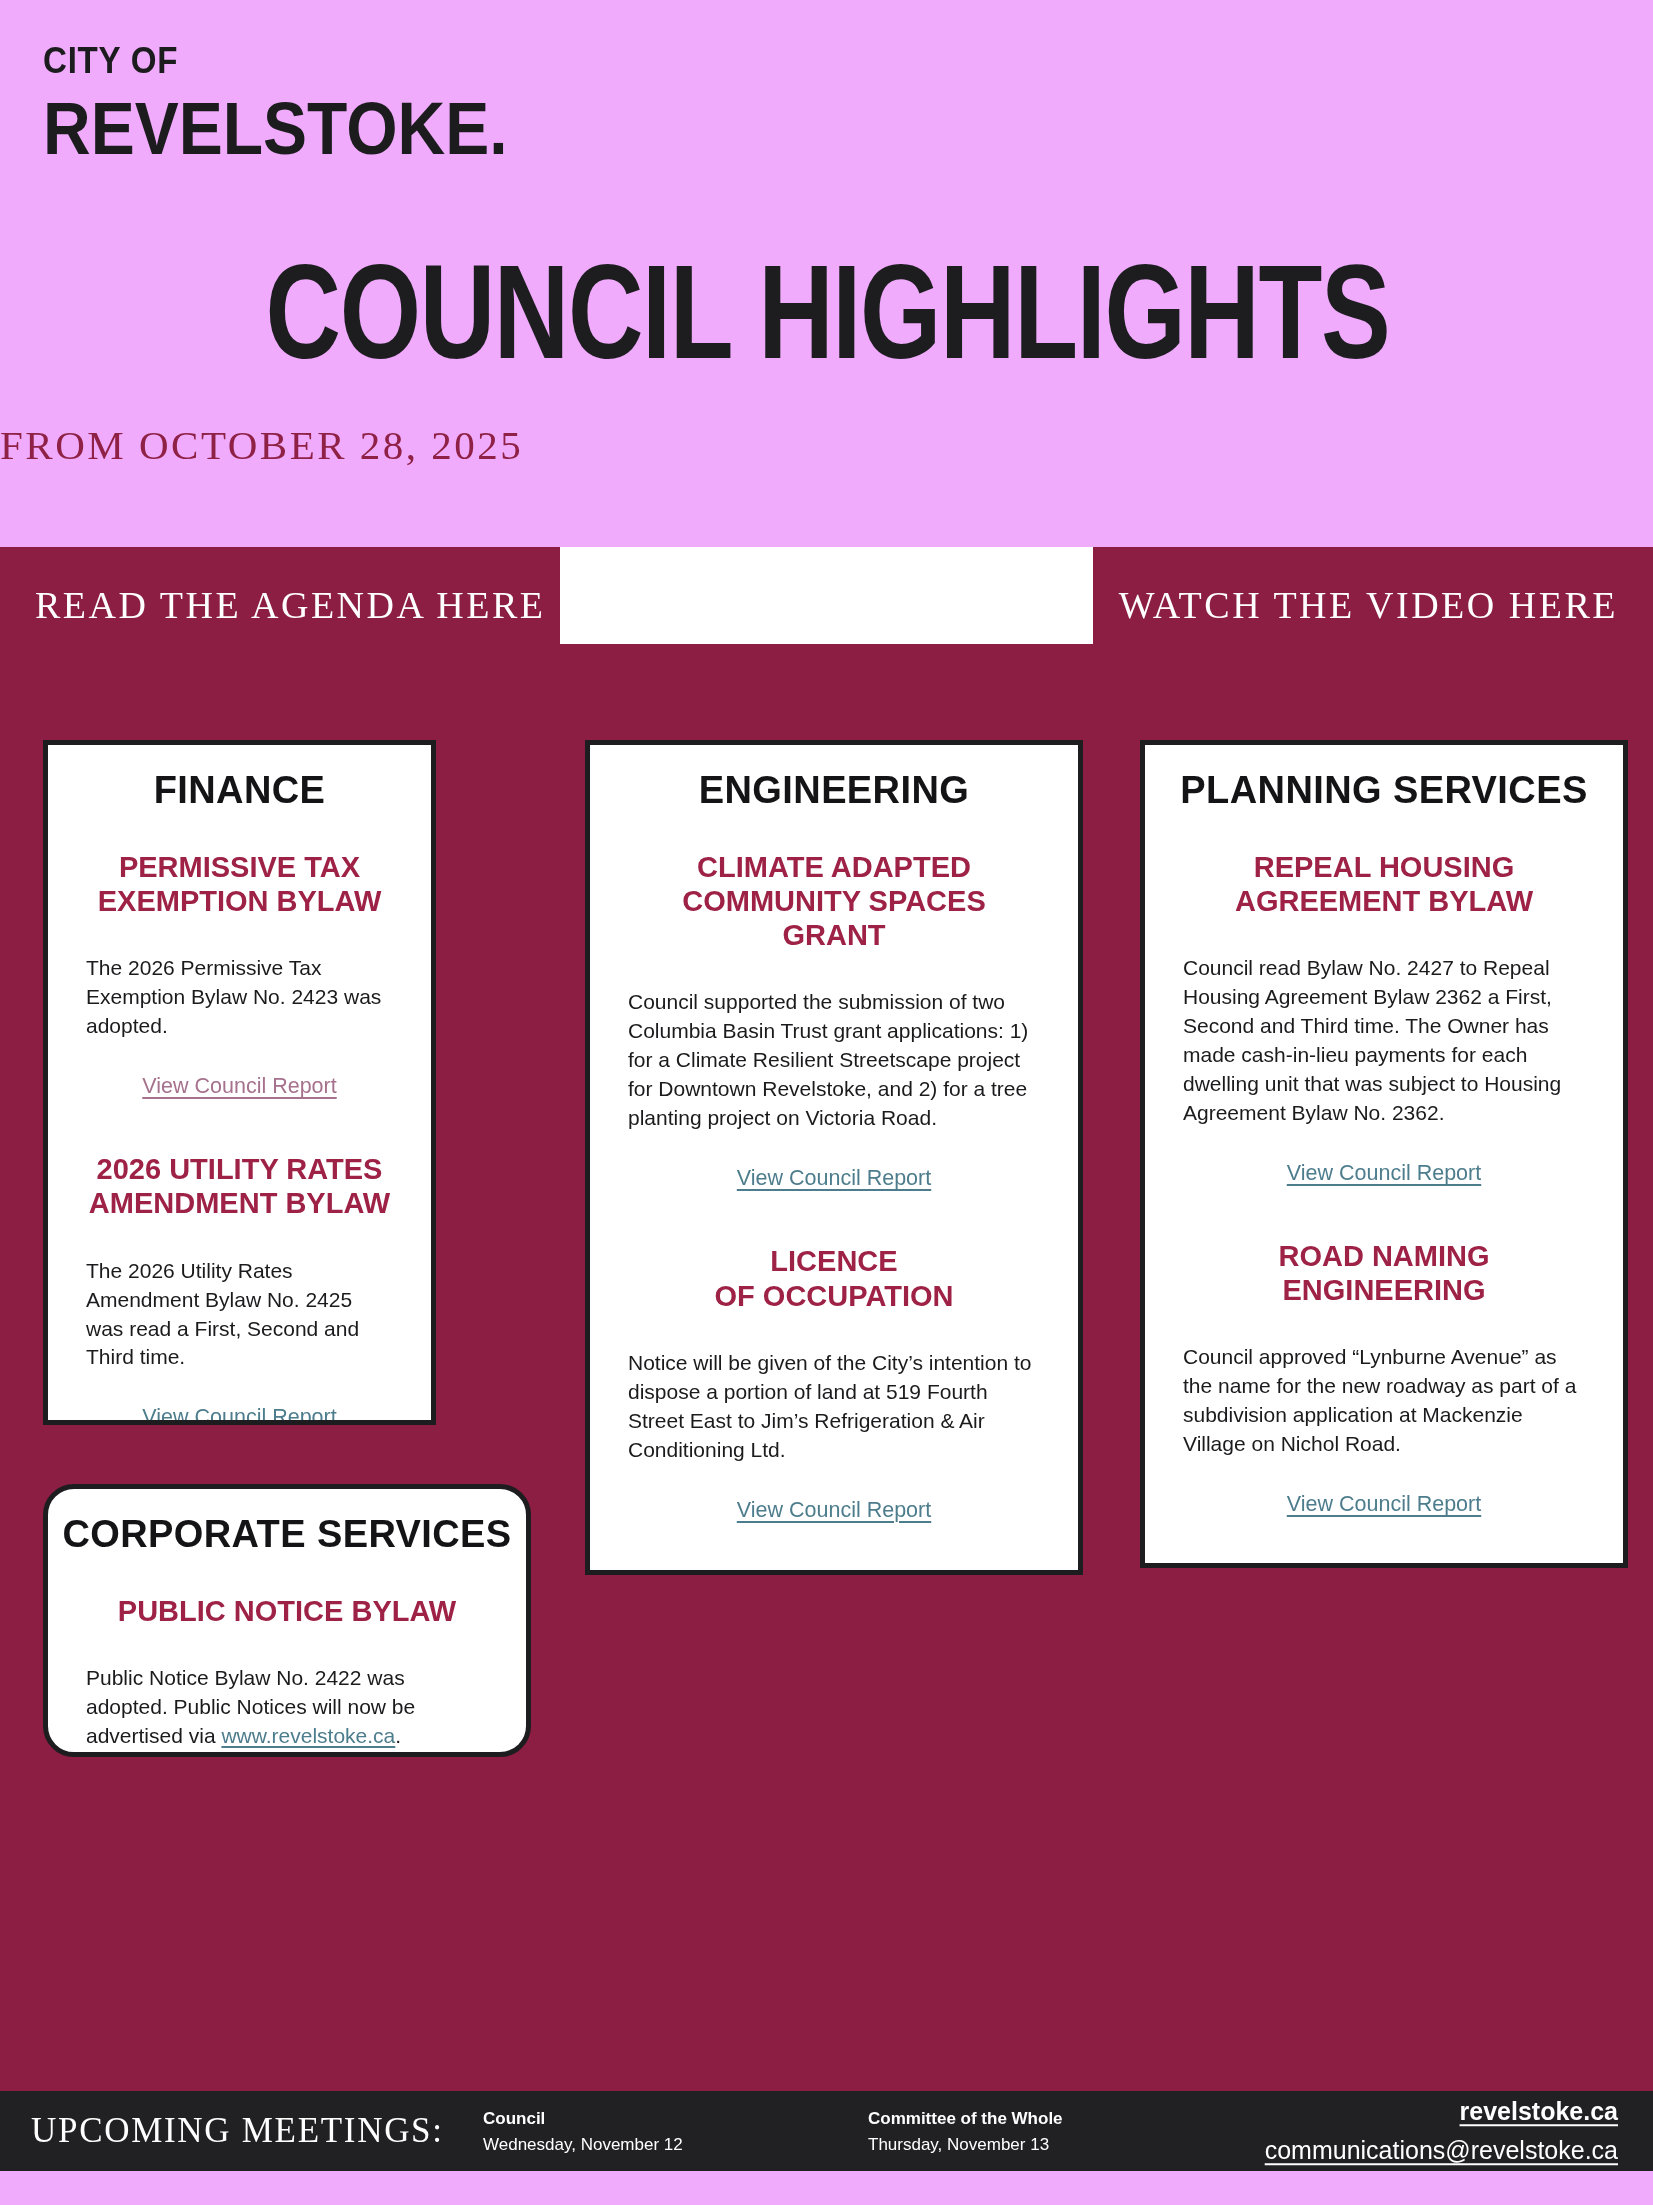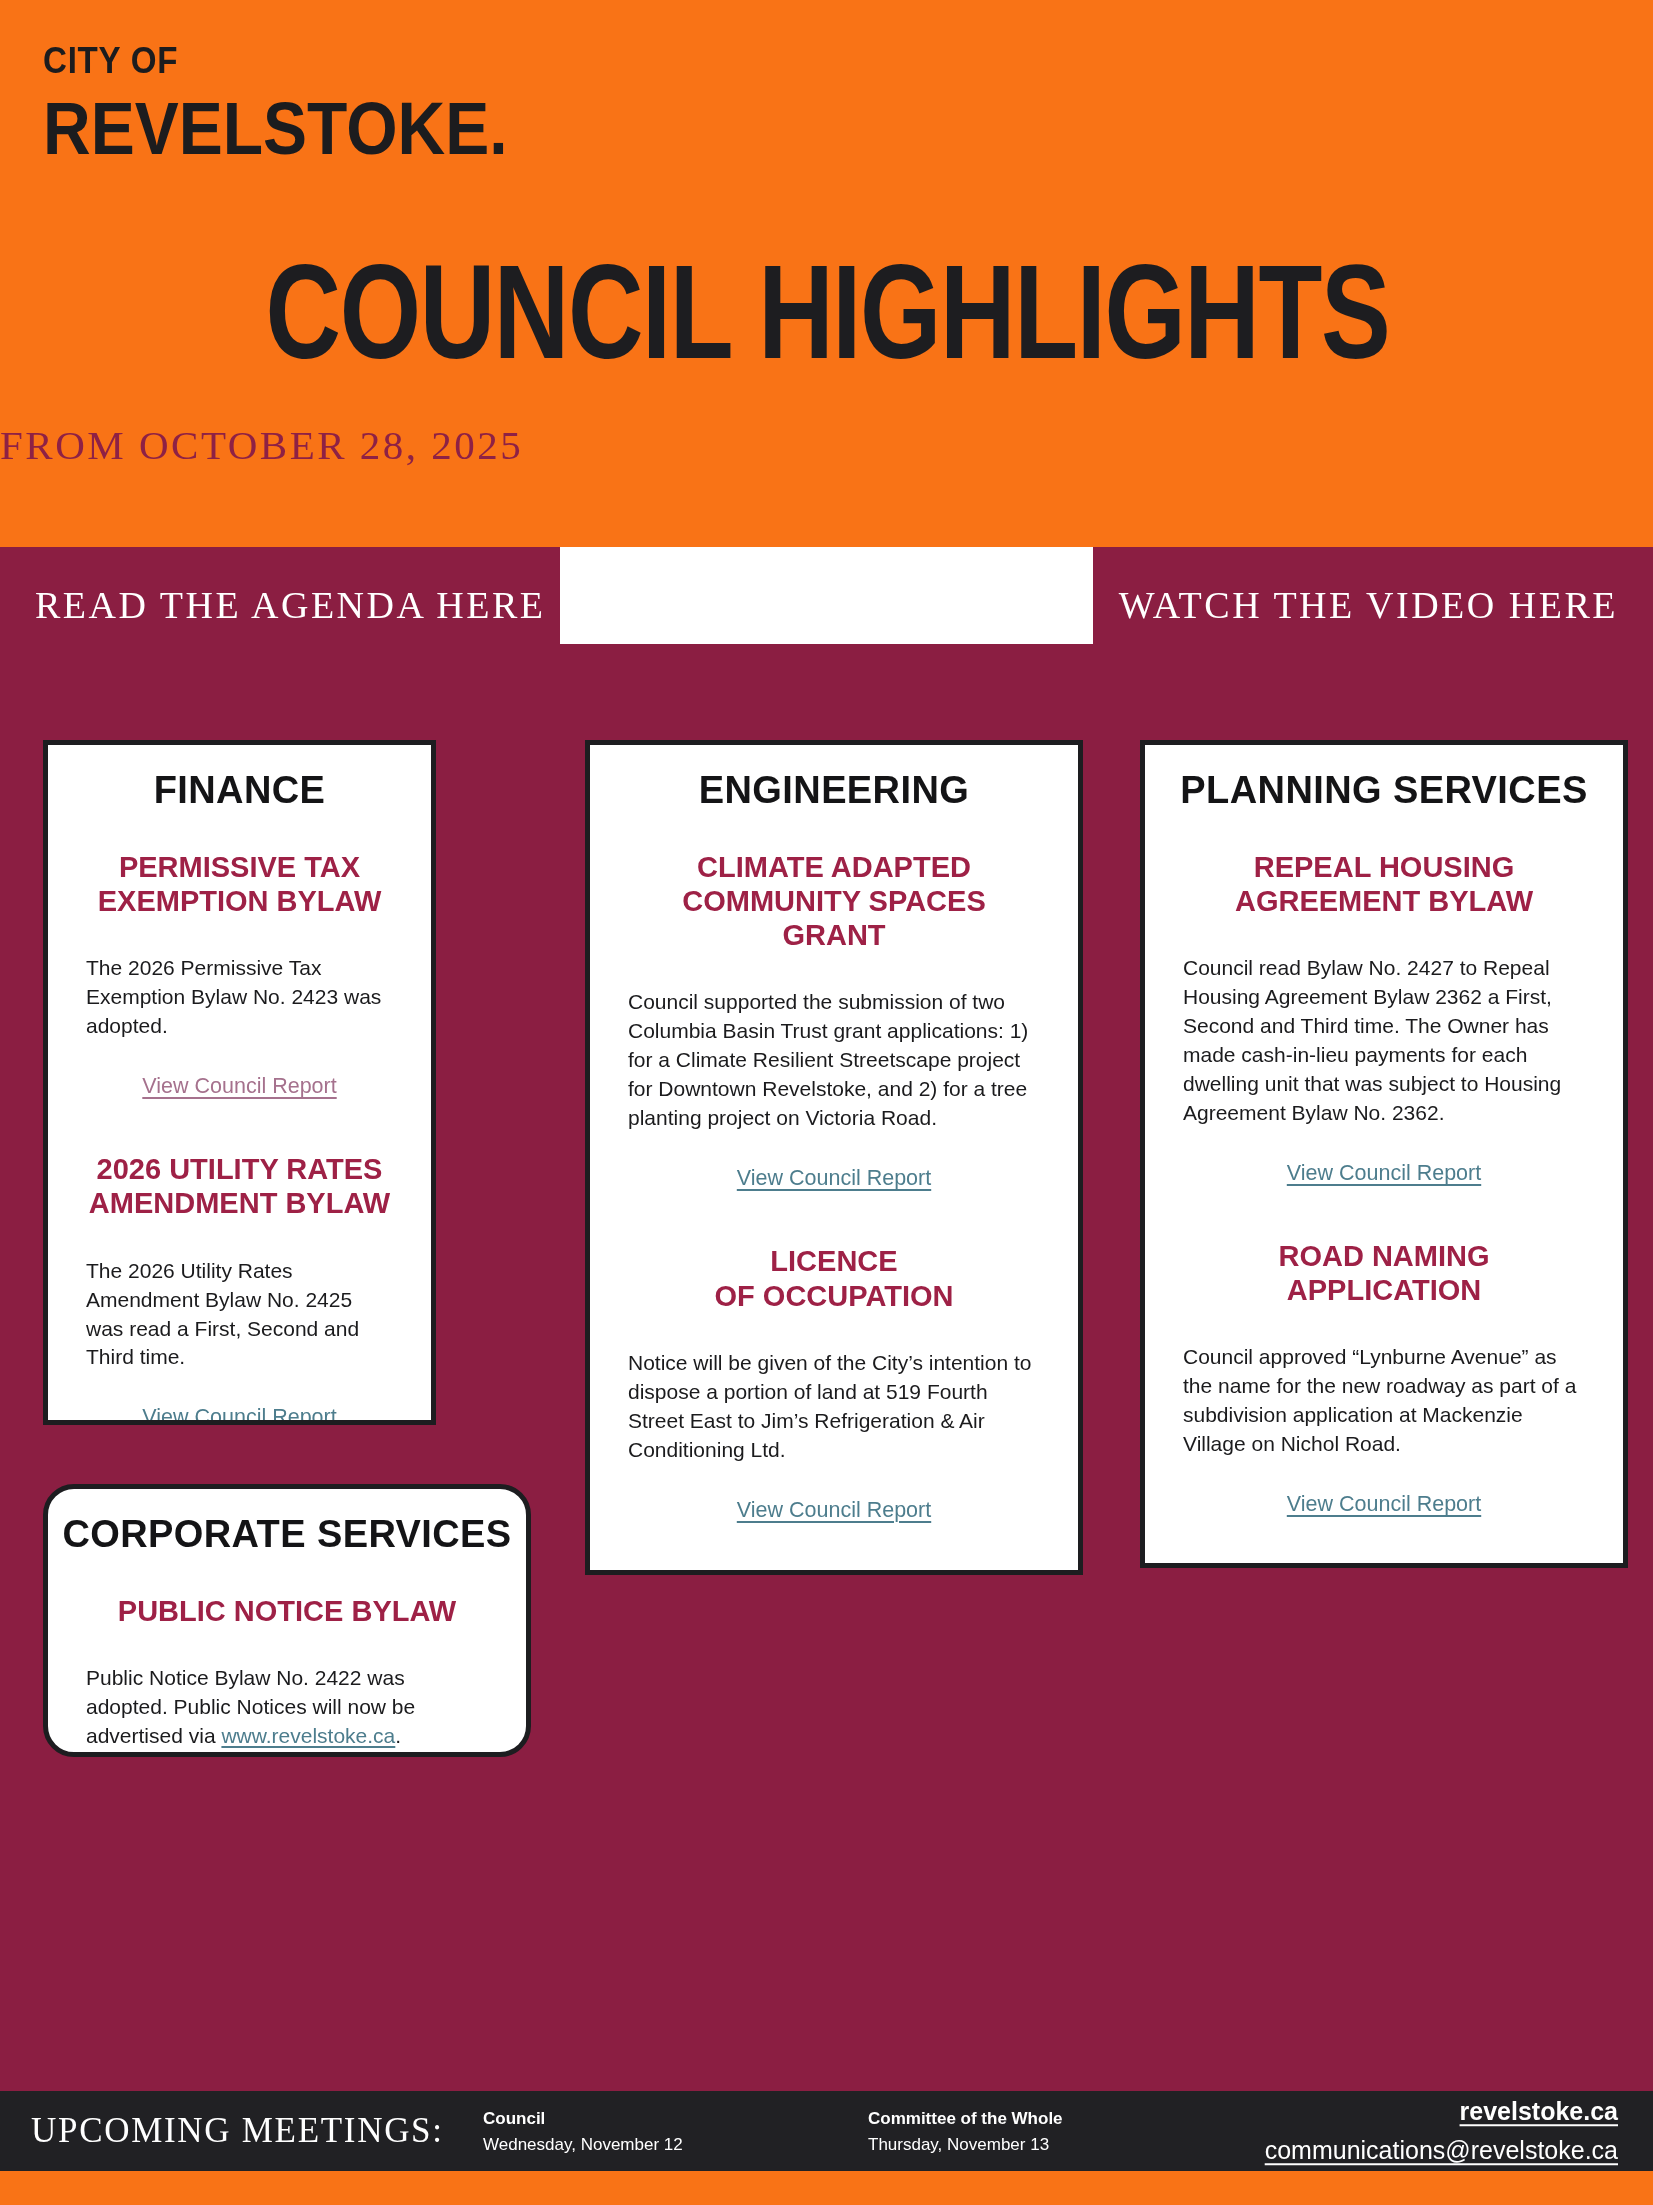--- a/index.html
+++ b/index.html
@@ -1,20 +1,20 @@
 <!DOCTYPE html>
 <html style="font-size:13.2px"><head>
 <meta charset="utf-8">
 <style>
   html, body { margin: 0; padding: 0; background: #ffffff; }
   .page {
     position: relative;
     width: 1654px;
     height: 2205px;
-    background: #f97316;
+    background: #f0abfc;
     overflow: hidden;
     font-family: "Liberation Sans", sans-serif;
     color: #1b1b1d;
   }
 
   
   .logo { position: absolute; left: 43px; top: 40px; color: #1c1c1e; }
   .logo-top {
     font-weight: bold; font-size: 36px; letter-spacing: 0.8px;
     transform: scaleX(0.92); transform-origin: left;
@@ -164,21 +164,21 @@
       <a class="report-link">View Council Report</a>
     </article>
 
     <article class="card card-planning">
       <h2>PLANNING SERVICES</h2>
       <h3>REPEAL HOUSING
 AGREEMENT BYLAW</h3>
       <p>Council read Bylaw No. 2427 to Repeal Housing Agreement Bylaw 2362 a First, Second and Third time. The Owner has made cash-in-lieu payments for each dwelling unit that was subject to Housing Agreement Bylaw No. 2362.</p>
       <a class="report-link">View Council Report</a>
       <h3 class="gap">ROAD NAMING
-APPLICATION</h3>
+ENGINEERING</h3>
       <p>Council approved “Lynburne Avenue” as the name for the new roadway as part of a subdivision application at Mackenzie Village on Nichol Road.</p>
       <a class="report-link">View Council Report</a>
     </article>
 
   </section>
 
   <footer class="footer">
     <div class="f-label">UPCOMING MEETINGS:</div>
 
     <div class="f-meeting one">

